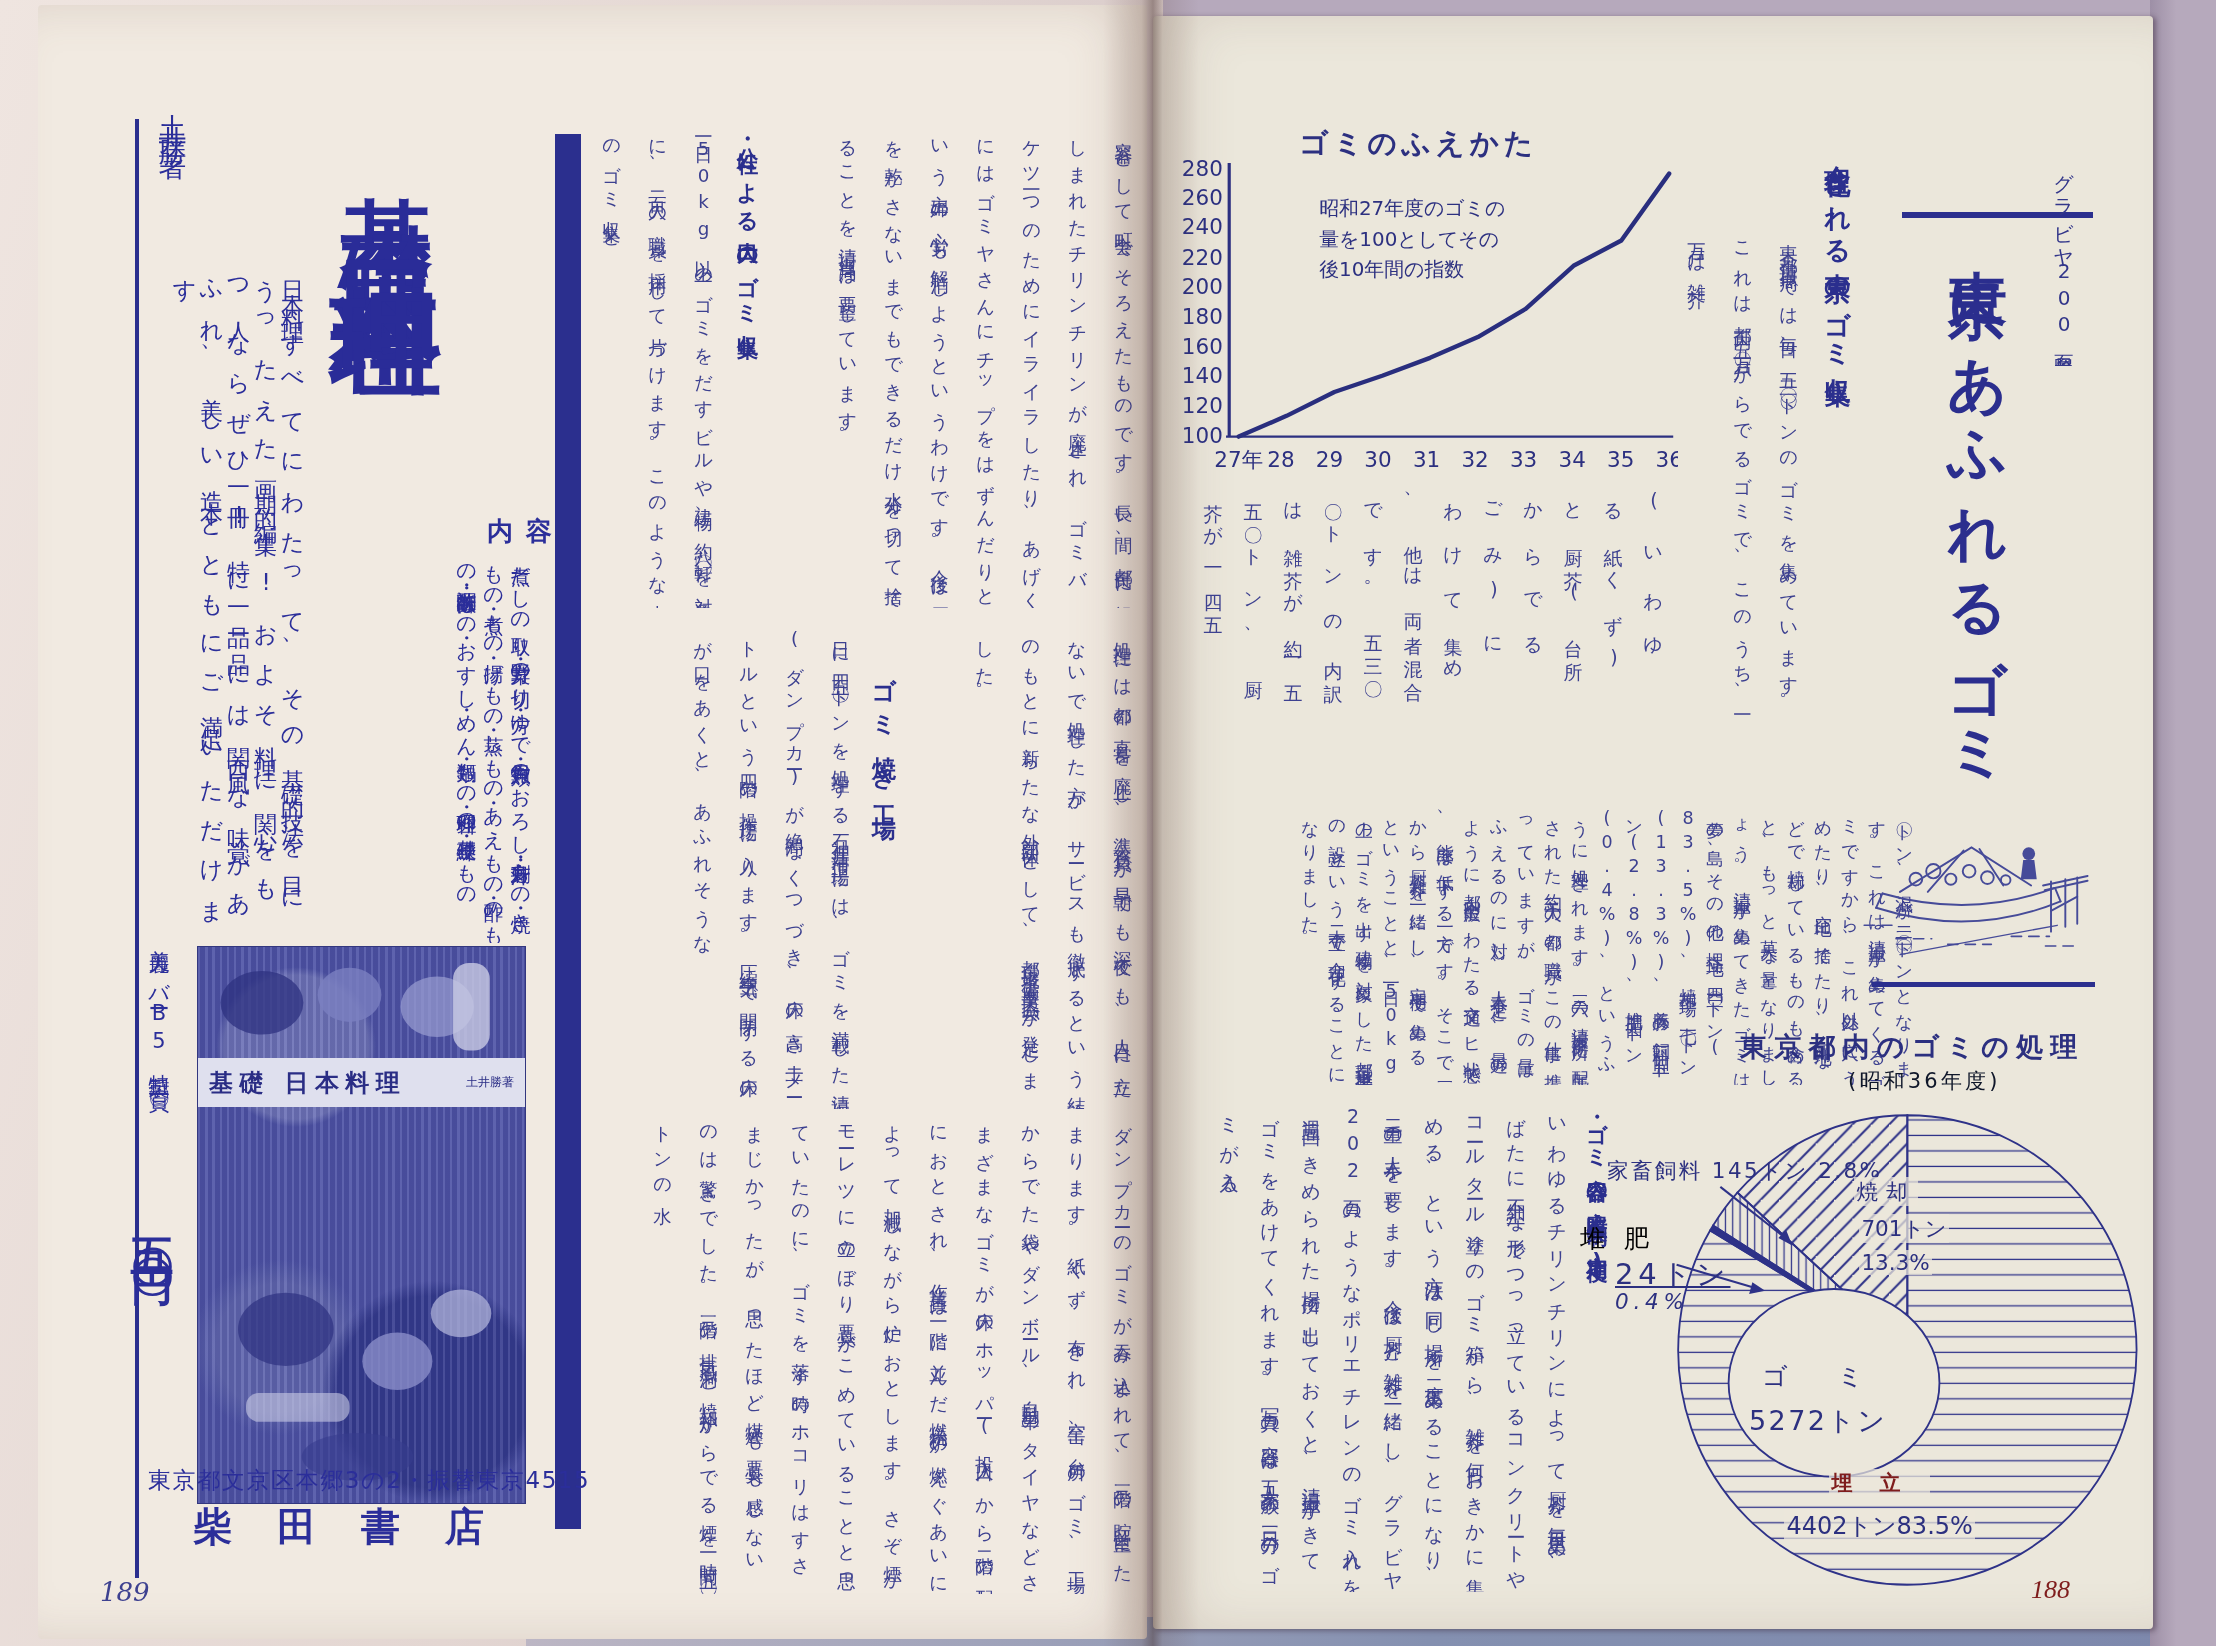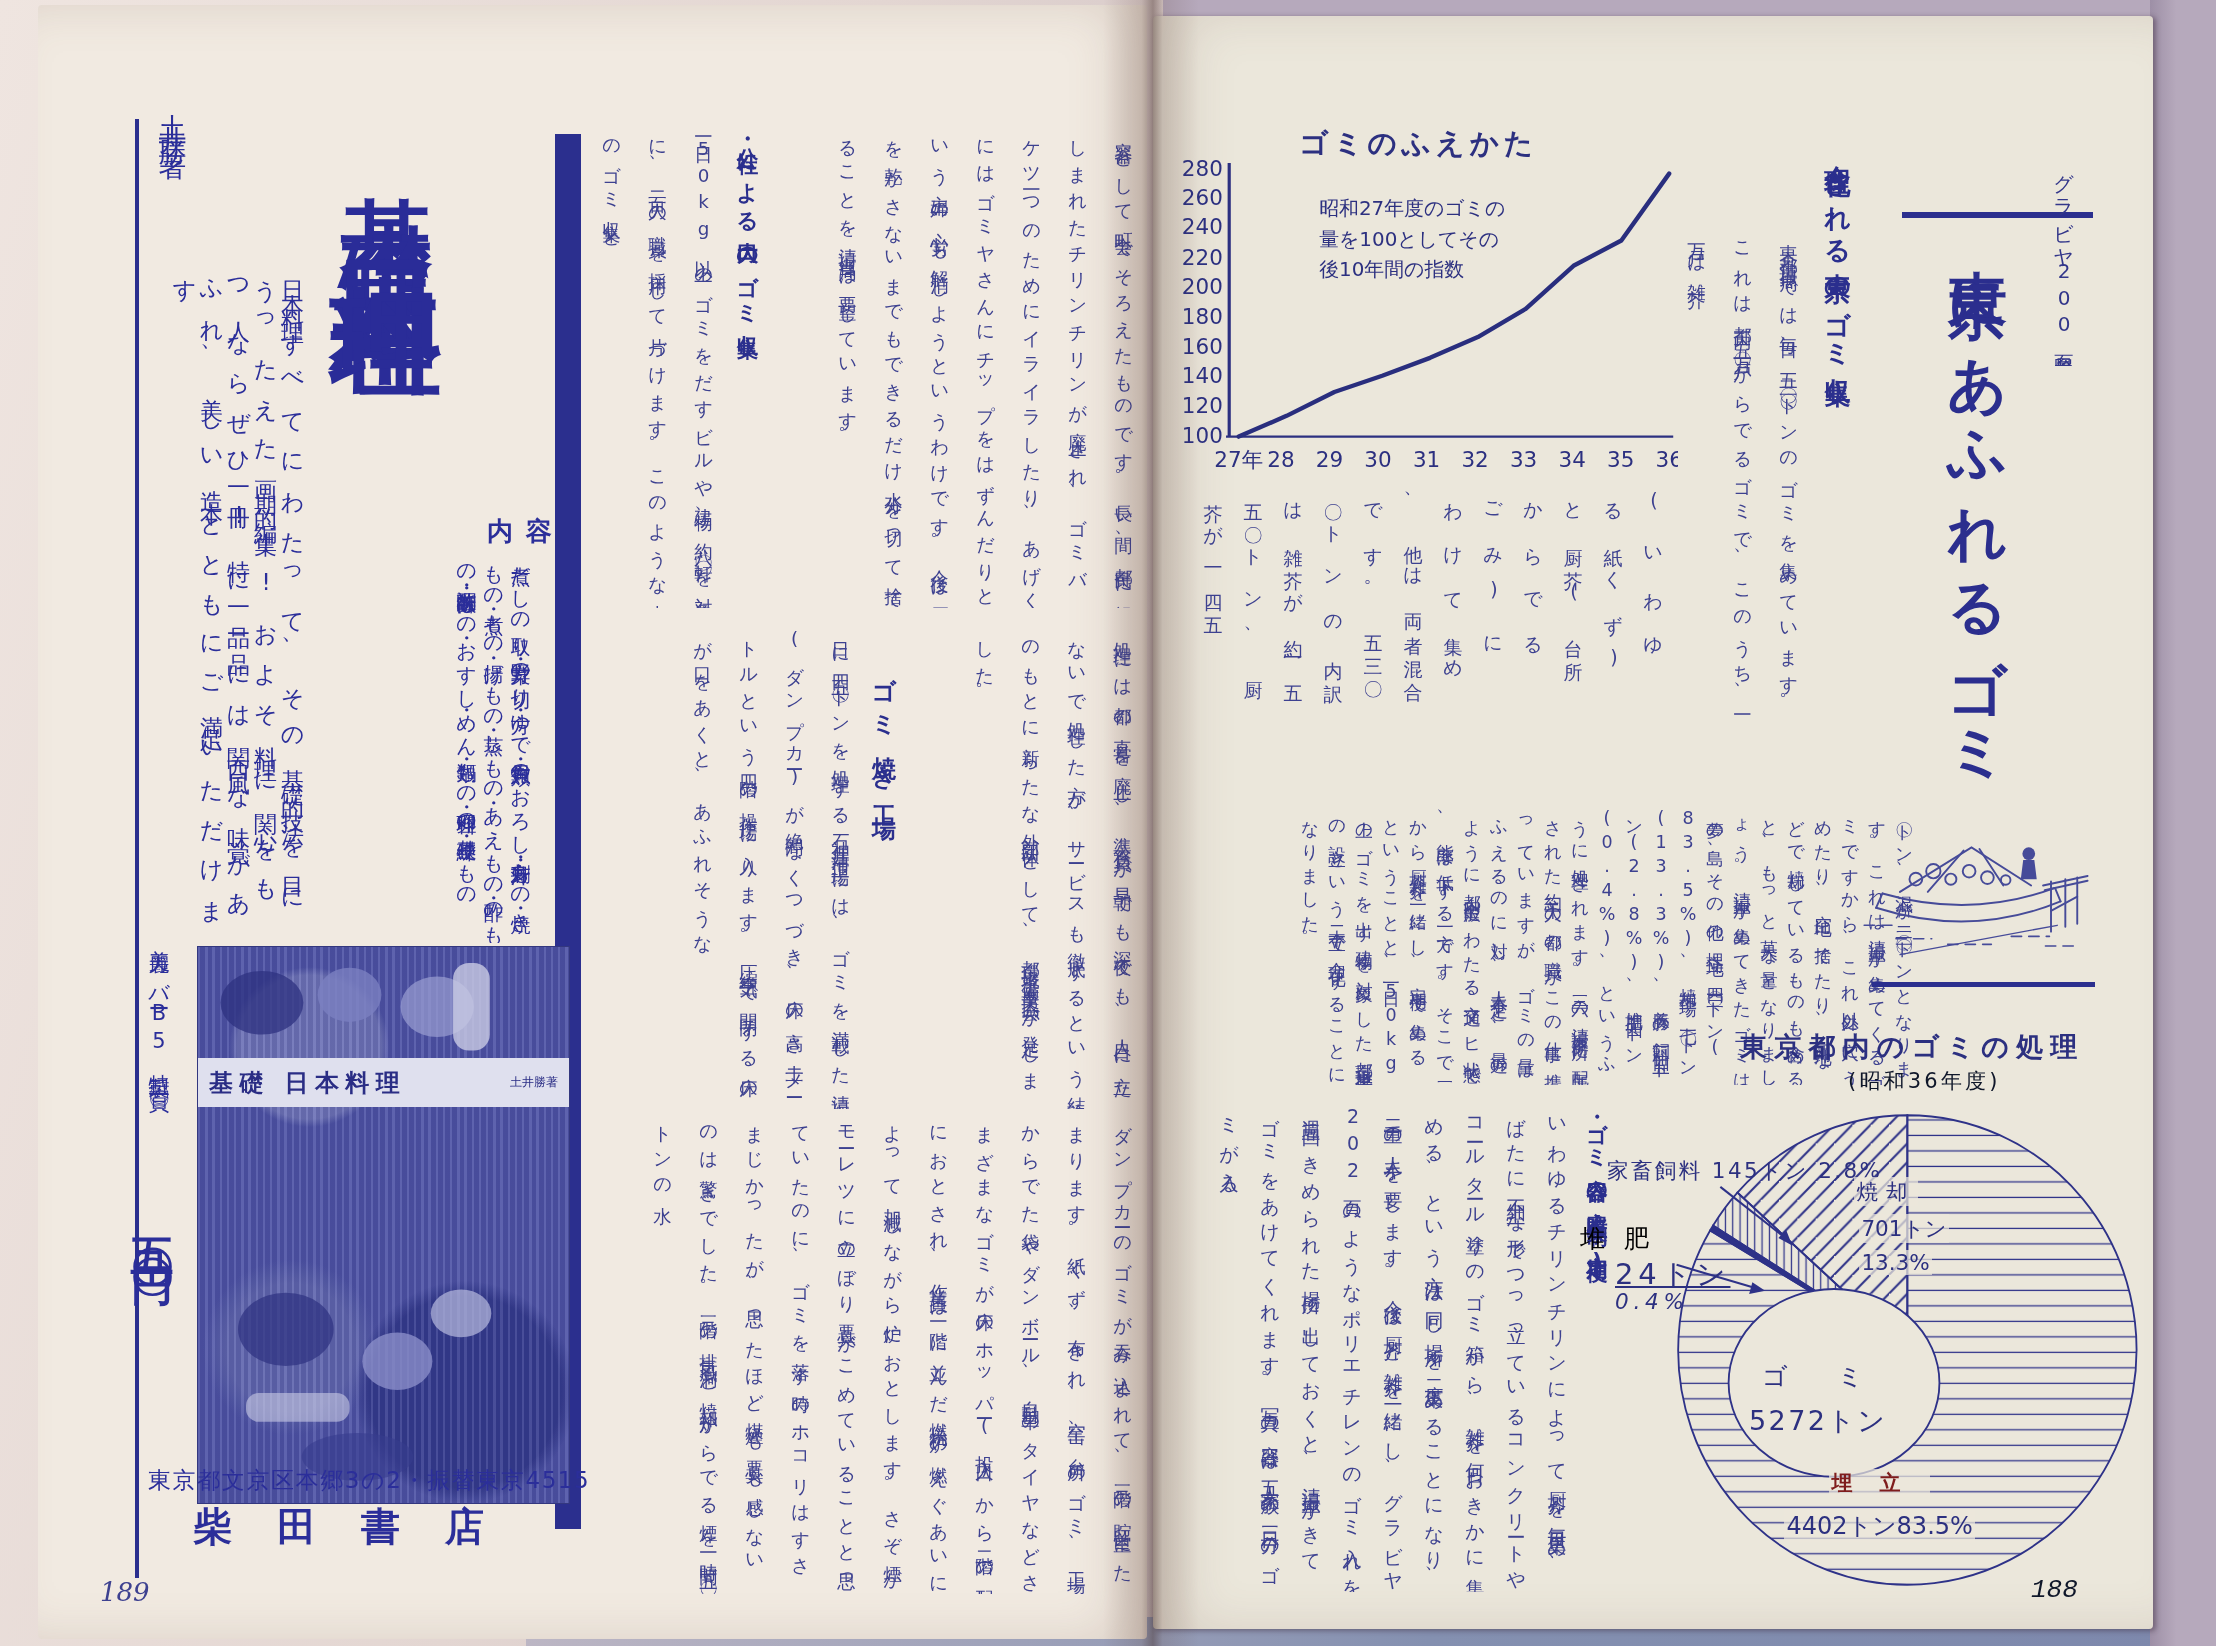--- a/index.html
+++ b/index.html
@@ -49,21 +49,21 @@
 
   <div class="v" style="left:312px;top:121px;height:844px;color:#2a2c98;font-weight:bold;">
     <span style="font-size:94px;letter-spacing:27px;">基礎</span><span style="font-size:111px;letter-spacing:9.6px;">日本料理</span>
   </div>
 
   <div class="v" style="left:169px;top:263px;height:666px;width:137px;font-size:23px;letter-spacing:13.5px;line-height:27px;color:#2b2e9a;">日本料理すべてにわたって、その基礎的技法を目にうったえた画期的編集!!およそ料理に関心をもつ人ならぜひ一冊!特に一品一品には関西風な味覚があふれ、美しい造本とともにご満足いただけます</div>
 
   <div class="h" style="left:487px;top:514px;font-size:26px;font-weight:bold;letter-spacing:12.7px;color:#2b2e9a;">内容</div>
   <div class="v" style="left:397px;top:551px;height:392px;width:137px;font-size:20px;letter-spacing:0.8px;line-height:27px;color:#2b2e9a;">煮だしの取り方・野菜の切り方・ゆで方・魚貝類のおろし方・刺身・汁もの・焼きもの・煮もの・揚げもの・蒸しもの・あえもの・酢のもの・調味酢・御飯もの・おすし・めん類・鍋もの・卵料理の基礎・練りもの</div>
 
-  <div id="cover-art" style="left:197px;top:946px;width:327px;height:556px;padding-left:44px;">
+  <div id="cover-art" style="left:197px;top:946px;width:327px;height:556px;">
     <svg width="327" height="556" style="position:absolute;left:0;top:0;" viewBox="0 0 410 698">
       <ellipse cx="80" cy="70" rx="52" ry="40" fill="#2e3280" opacity="0.75"></ellipse>
       <ellipse cx="190" cy="60" rx="40" ry="34" fill="#7b80c0" opacity="0.8"></ellipse>
       <ellipse cx="300" cy="75" rx="46" ry="38" fill="#9a9ed2" opacity="0.7"></ellipse>
       <rect x="320" y="20" width="46" height="110" rx="20" fill="#c9cbe4" opacity="0.8"></rect>
       <ellipse cx="110" cy="480" rx="60" ry="46" fill="#2e3280" opacity="0.7"></ellipse>
       <ellipse cx="250" cy="520" rx="44" ry="36" fill="#8f93cc" opacity="0.75"></ellipse>
       <ellipse cx="330" cy="460" rx="38" ry="30" fill="#b8bade" opacity="0.7"></ellipse>
       <rect x="60" y="560" width="130" height="36" rx="16" fill="#c9cbe4" opacity="0.6"></rect>
       <ellipse cx="200" cy="640" rx="70" ry="30" fill="#373c8e" opacity="0.6"></ellipse>
@@ -210,17 +210,17 @@
   <div class="h halo" style="left:1854px;top:1177px;font-size:21.5px;letter-spacing:8px;color:#2c3080;">焼却</div>
   <div class="h halo" style="left:1859px;top:1214px;font-size:21.5px;color:#2c3080;">701トン</div>
   <div class="h halo" style="left:1859px;top:1250px;font-size:21.5px;color:#2c3080;">13.3%</div>
   <div class="h" style="left:1762px;top:1360px;font-size:25px;letter-spacing:21px;color:#2c3080;">ゴ ミ</div>
   <div class="h" style="left:1749px;top:1403px;font-size:27px;letter-spacing:2.4px;color:#2c3080;">5272トン</div>
   <div class="h halo" style="left:1829px;top:1469px;font-size:21px;letter-spacing:27px;color:#7f1d1d;font-weight:bold;">埋立</div>
   <div class="h halo" style="left:1784px;top:1510px;font-size:24px;color:#2c3080;">
     <span>4402トン</span><span>83.5%</span>
   </div>
 
-  <div class="h" style="left:2031px;top:1575px;font-size:26px;font-style:italic;font-family:Liberation Mono, monospace;color:#0f172a;">188</div>
+  <div class="h" style="left:2031px;top:1575px;font-size:26px;font-style:italic;font-family:Liberation Serif, serif;color:#7f1d1d;">188</div>
 
   <div id="gutter"></div>
 </div>
 
 
 </body></html>

